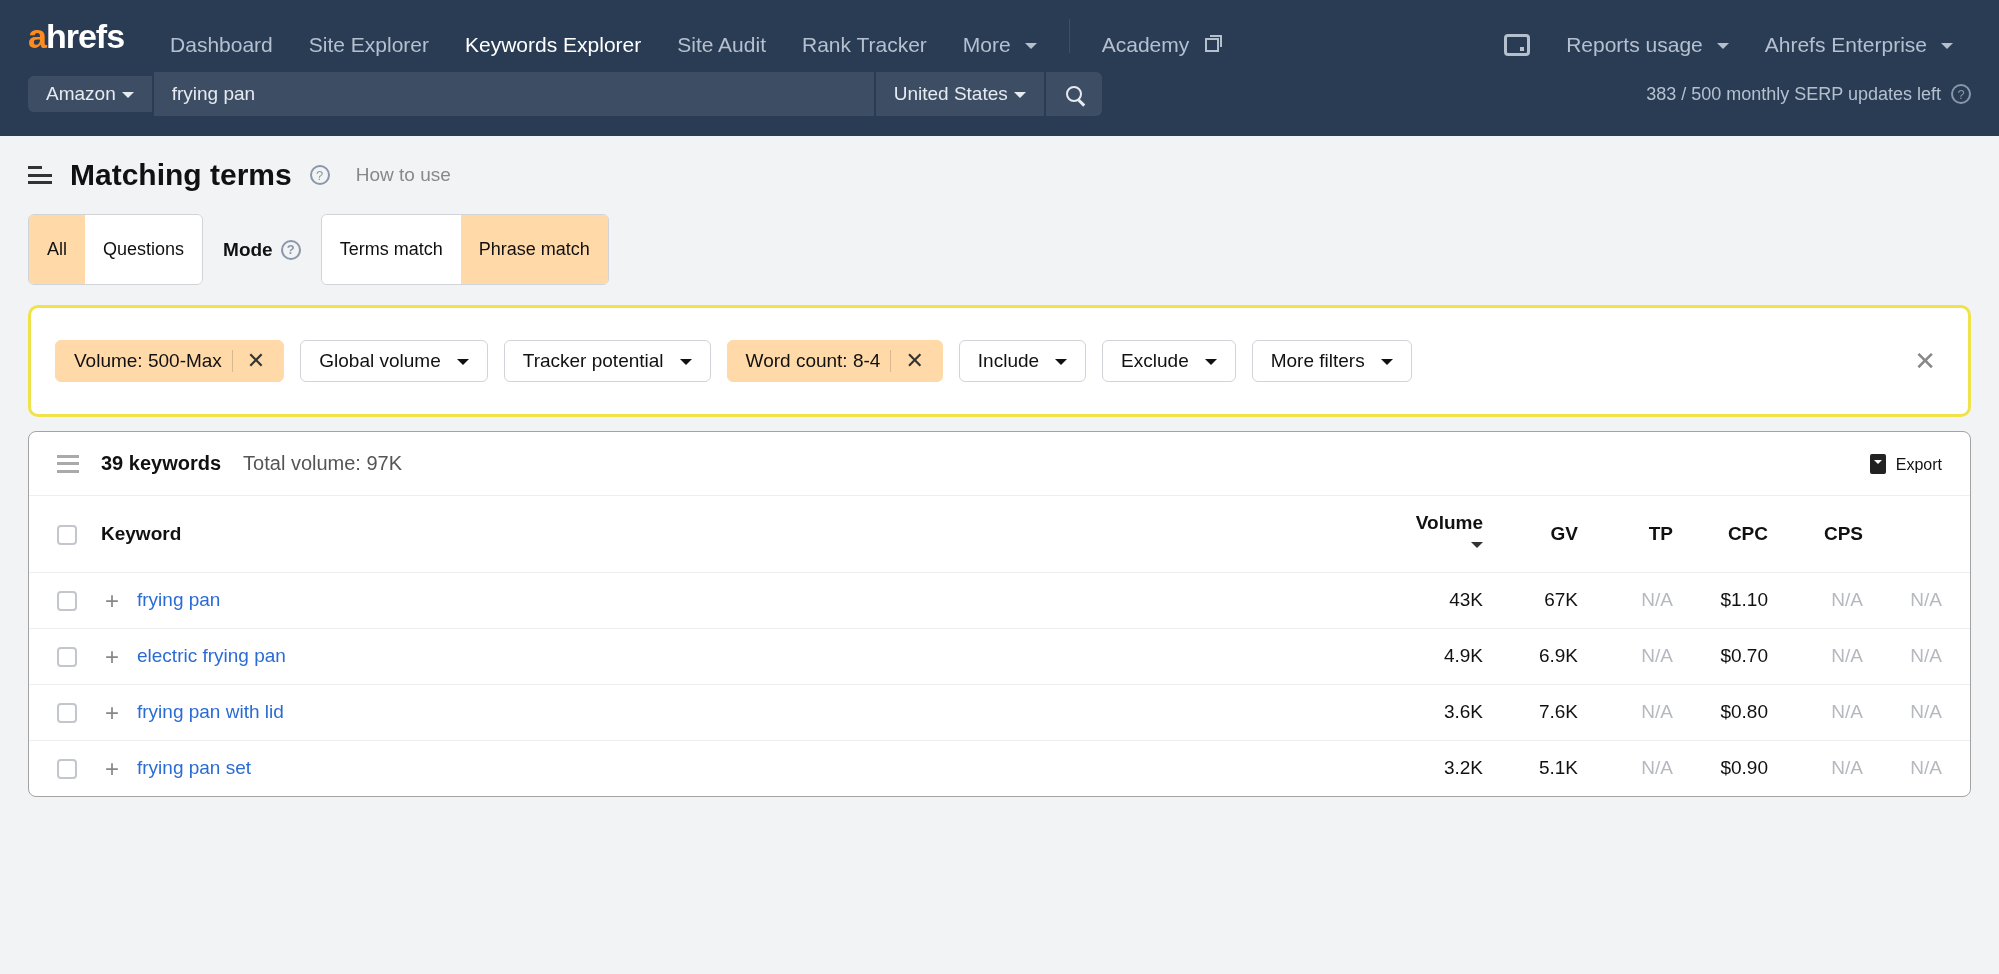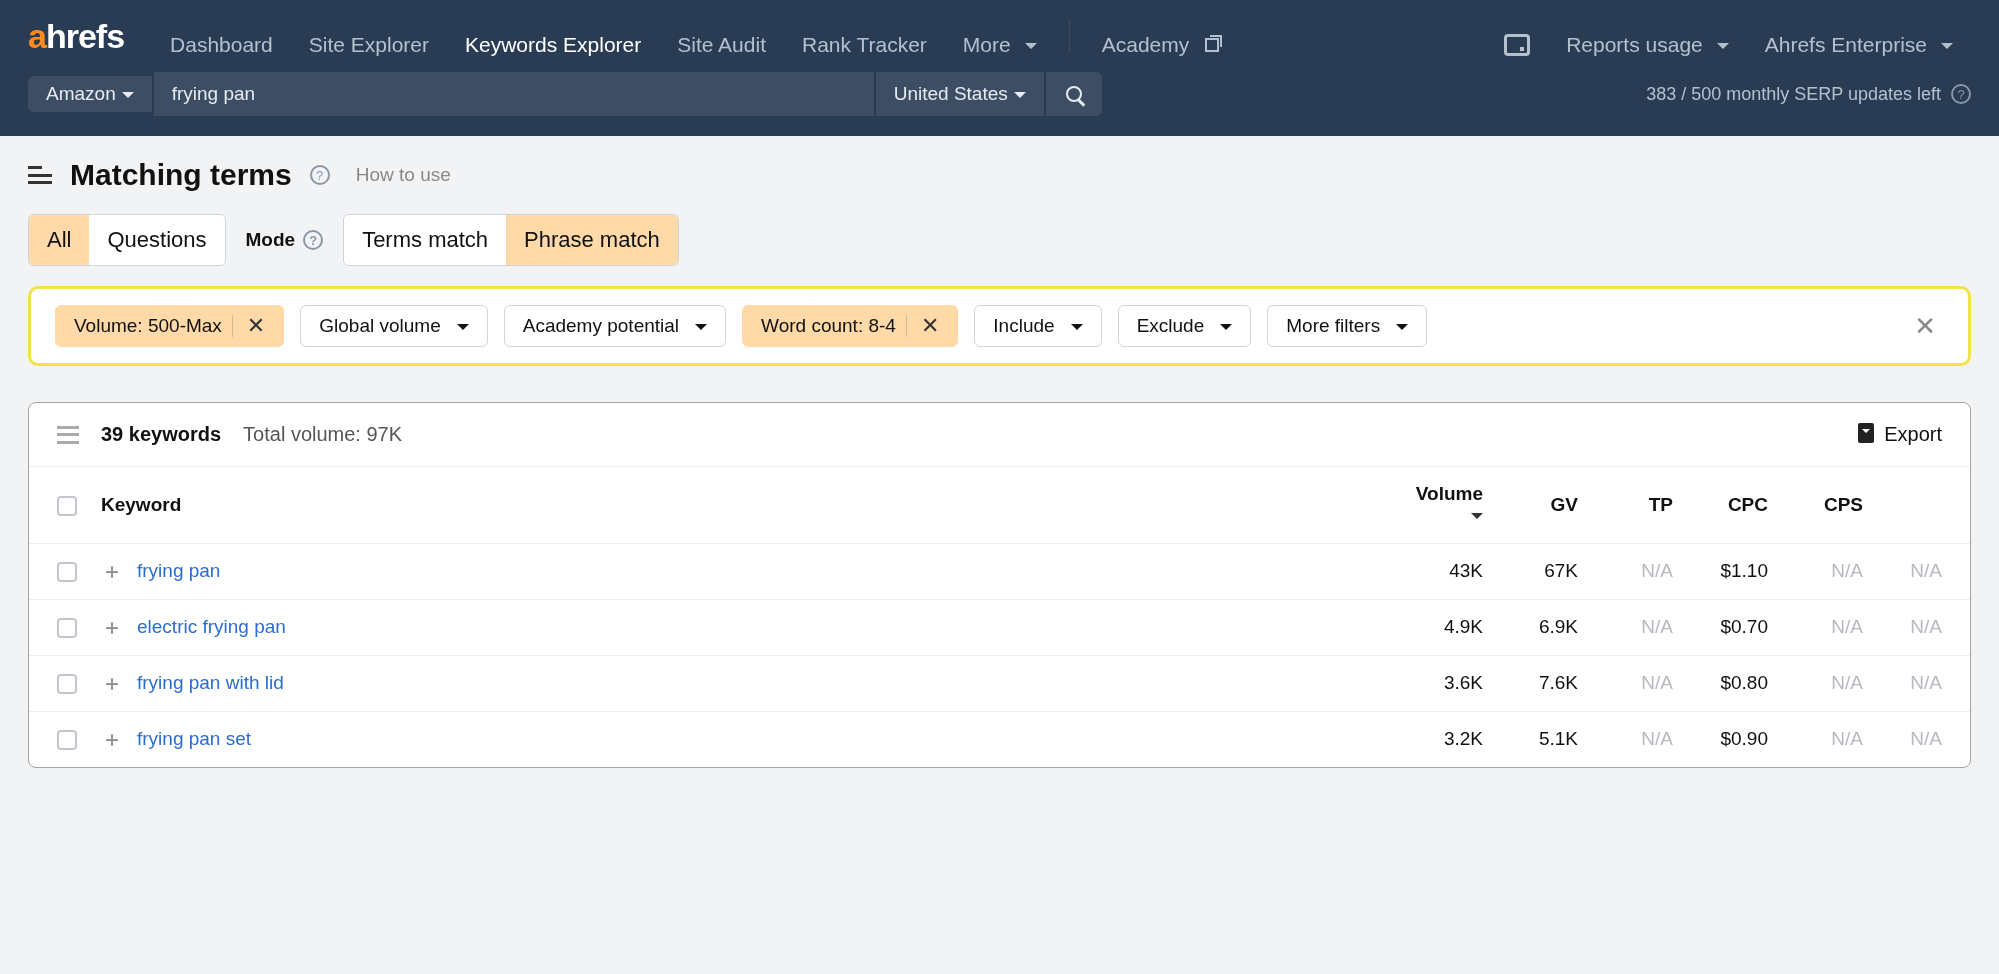--- a/index.html
+++ b/index.html
@@ -35,39 +35,39 @@
 .list-icon { width: 24px; height: 18px; position: relative; }
 .list-icon::before, .list-icon::after { content: ""; position: absolute; left: 0; right: 0; height: 3px; background: #333; }
 .list-icon::before { top: 0; width: 14px; }
 .list-icon::after { bottom: 0; }
 .list-icon span { position: absolute; top: 7.5px; left: 0; right: 0; height: 3px; background: #333; }
 .page-title { font-size: 30px; font-weight: 700; }
 .how-to { color: #888; font-size: 19px; margin-left: 8px; display: flex; align-items: center; gap: 8px; }
 
 .toggle-row { display: flex; align-items: center; gap: 20px; margin-bottom: 20px; }
 .toggle-group { display: flex; border: 1px solid #d0d3d8; border-radius: 6px; overflow: hidden; }
-.toggle-opt { padding: 12px 18px; font-size: 22px; cursor: pointer; background: #fff; }
+.toggle-opt { padding: 24px 18px; font-size: 18px; cursor: pointer; background: #fff; }
 .toggle-opt.active { background: #ffd9a8; }
 .mode-label { font-size: 19px; font-weight: 600; display: flex; align-items: center; gap: 8px; }
 
-.filter-bar { background: #fff; border: 3px solid #f0e34a; border-radius: 10px; padding: 16px 24px; display: flex; align-items: center; gap: 16px; margin-bottom: 36px; }
+.filter-bar { background: #fff; border: 3px solid #f0e34a; border-radius: 10px; padding: 32px 24px; display: flex; align-items: center; gap: 16px; margin-bottom: 14px; }
 .filter-chip { border: 1px solid #d0d3d8; border-radius: 6px; padding: 9px 18px; font-size: 19px; background: #fff; display: flex; align-items: center; gap: 10px; cursor: pointer; }
 .filter-chip.active { background: #ffd9a8; border-color: #ffd9a8; }
 .filter-chip.active .chip-close { padding-left: 14px; border-left: 1px solid rgba(0,0,0,0.15); }
 .chip-close { font-size: 22px; line-height: 1; cursor: pointer; color: #333; }
 .clear-all { font-size: 26px; color: #888; cursor: pointer; padding: 0 8px; margin-left: auto; }
 
 .table-card { background: #fff; border: 1px solid #a3a3a3; border-radius: 8px; }
 .table-head-row { display: flex; align-items: center; padding: 20px 28px; gap: 22px; }
 .rows-icon { width: 22px; height: 18px; position: relative; }
 .rows-icon span { position: absolute; left: 0; right: 0; height: 3px; background: #aaa; }
 .rows-icon span:nth-child(1){ top:0; } .rows-icon span:nth-child(2){ top:7.5px; } .rows-icon span:nth-child(3){ bottom:0; }
 .kw-count { font-weight: 700; font-size: 20px; }
 .total-vol { color: #555; font-size: 20px; }
-.export { margin-left: auto; display: flex; align-items: flex-start; gap: 10px; font-size: 20px; cursor: pointer; }
+.export { margin-left: auto; display: flex; align-items: flex-end; gap: 10px; font-size: 16px; cursor: pointer; }
 .dl-icon { width: 16px; height: 20px; background: #222; border-radius: 2px; position: relative; }
 .dl-icon::after { content: ""; position: absolute; top: 6px; left: 4px; border: 4px solid transparent; border-top-color: #fff; }
 
 table { width: 100%; border-collapse: collapse; }
 th, td { text-align: left; padding: 16px 12px; font-size: 19px; border-top: 1px solid #eceef1; }
 th:first-child, td:first-child { padding-left: 28px; width: 52px; }
 th:last-child, td:last-child { padding-right: 28px; }
 th { font-weight: 700; }
 .col-kw { width: auto; }
 .col-num { text-align: right; width: 95px; }
@@ -139,21 +139,21 @@
       <div class="toggle-opt active">Phrase match</div>
     </div>
   </div>
 
   <div class="filter-bar">
     <div class="filter-chip active">
         <span>Volume: 500-Max</span>
         <span class="chip-close">✕</span>
       </div>
     <div class="filter-chip caret-down">Global volume</div>
-    <div class="filter-chip caret-down">Academy potential</div>
+    <div class="filter-chip caret-down">Tracker potential</div>
     <div class="filter-chip active">
         <span>Word count: 8-4</span>
         <span class="chip-close">✕</span>
       </div>
     <div class="filter-chip caret-down">Include</div>
     <div class="filter-chip caret-down">Exclude</div>
     <div class="filter-chip caret-down">More filters</div>
     <div class="clear-all">✕</div>
   </div>
 

